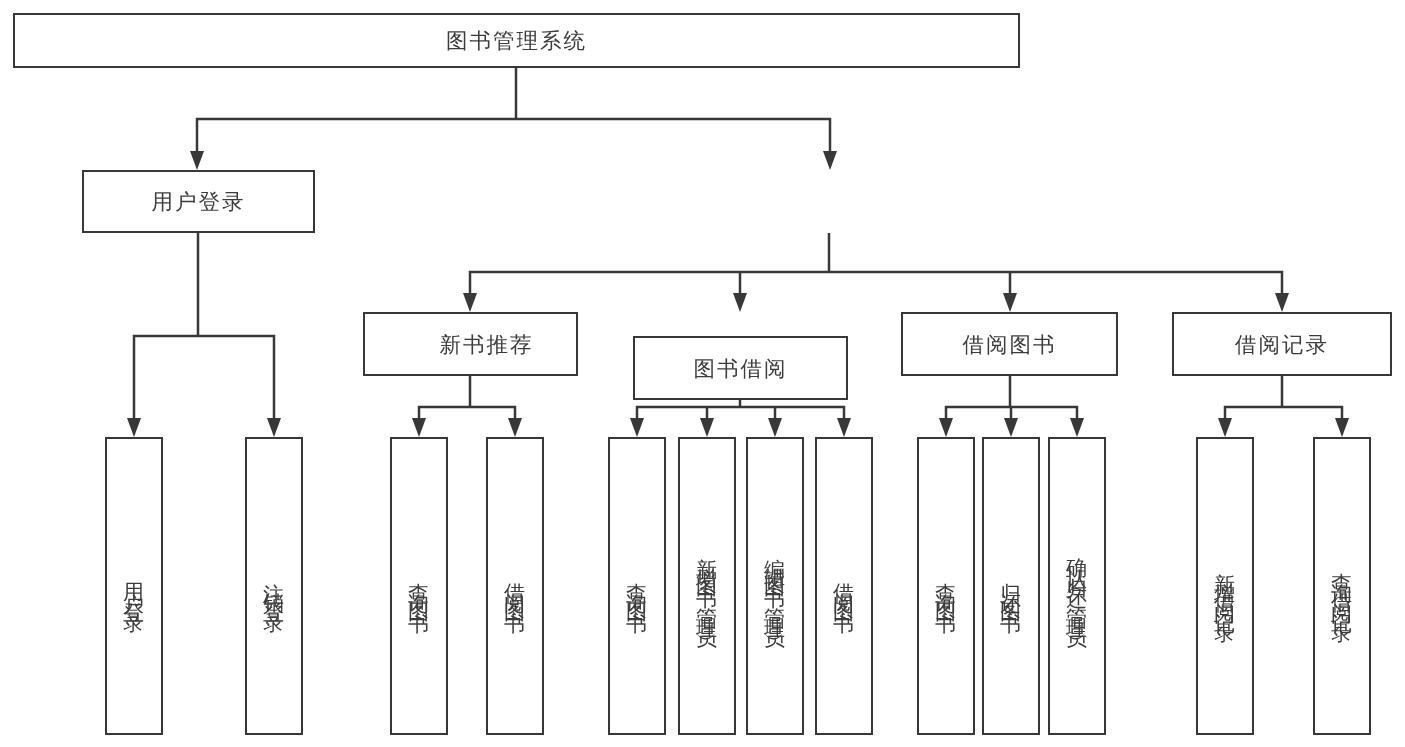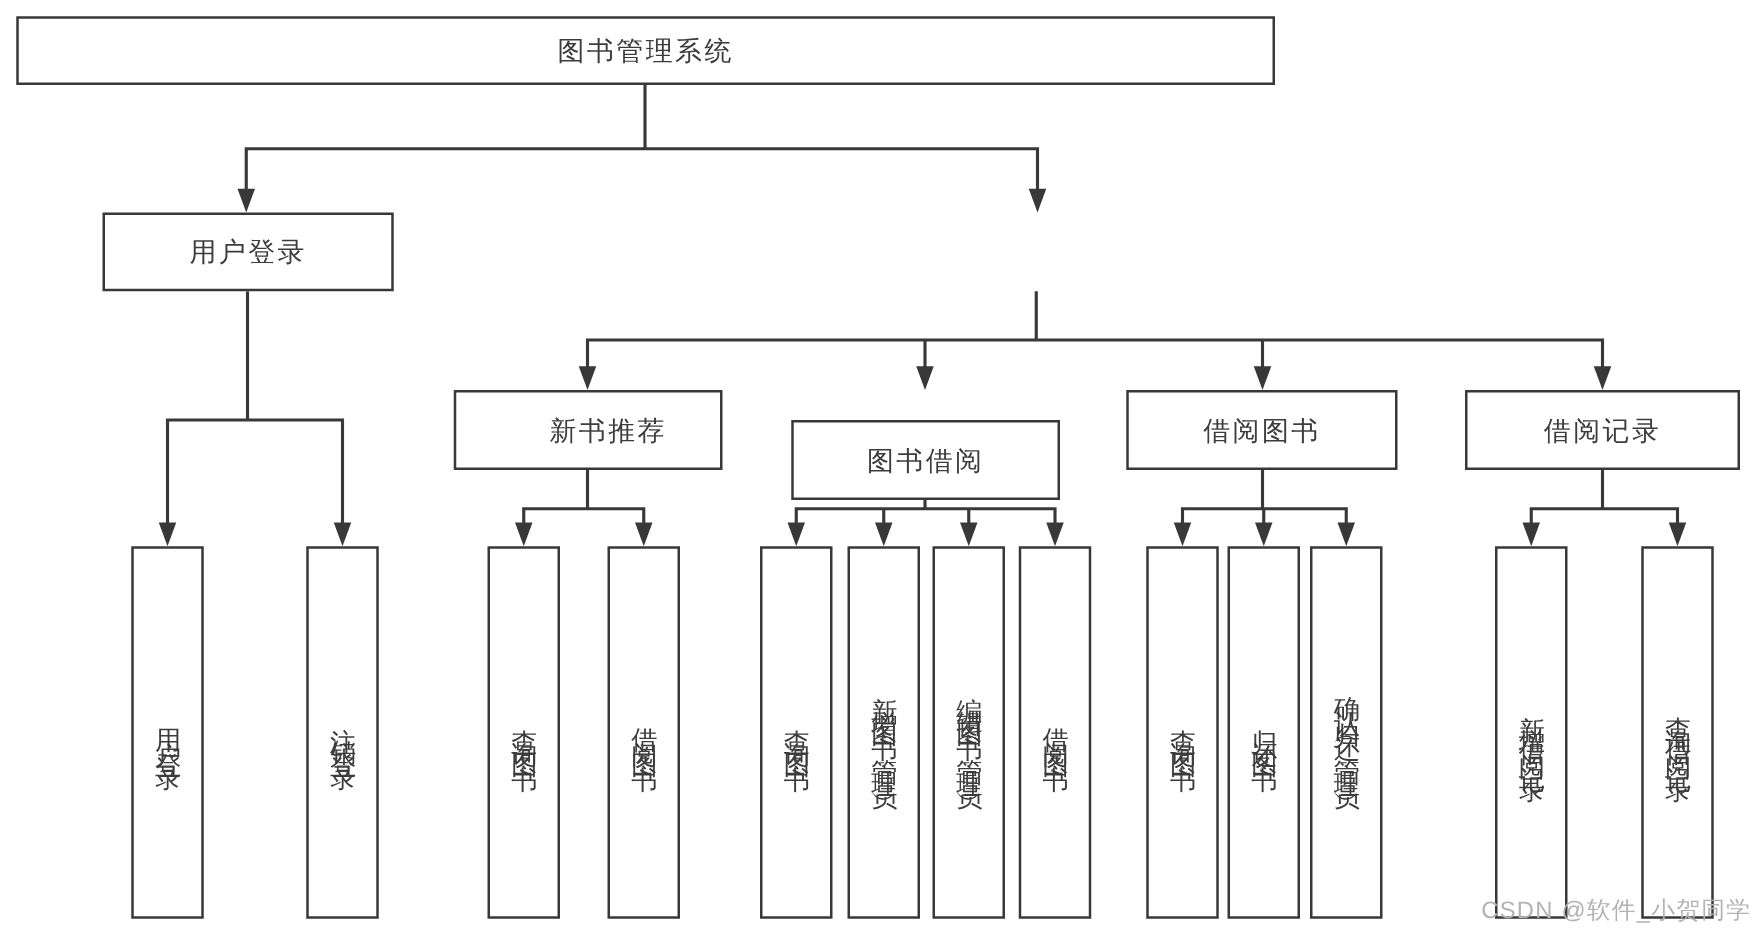--- a/index.html
+++ b/index.html
@@ -122,15 +122,14 @@
   <div class="box v" style="left:746px;">编辑图书（管理员）</div>
   <div class="box v" style="left:815px;">借阅图书</div>
 
   <div class="box v" style="left:917px;">查询图书</div>
   <div class="box v" style="left:982px;">归还图书</div>
   <div class="box v" style="left:1048px;">确认归还（管理员）</div>
 
   <div class="box v" style="left:1196px;">新增借阅记录</div>
   <div class="box v" style="left:1313px;">查询借阅记录</div>
 
-  <div class="watermark">CSDN @软件_小贺同学</div>
 
 </div>
 
 </body></html>

